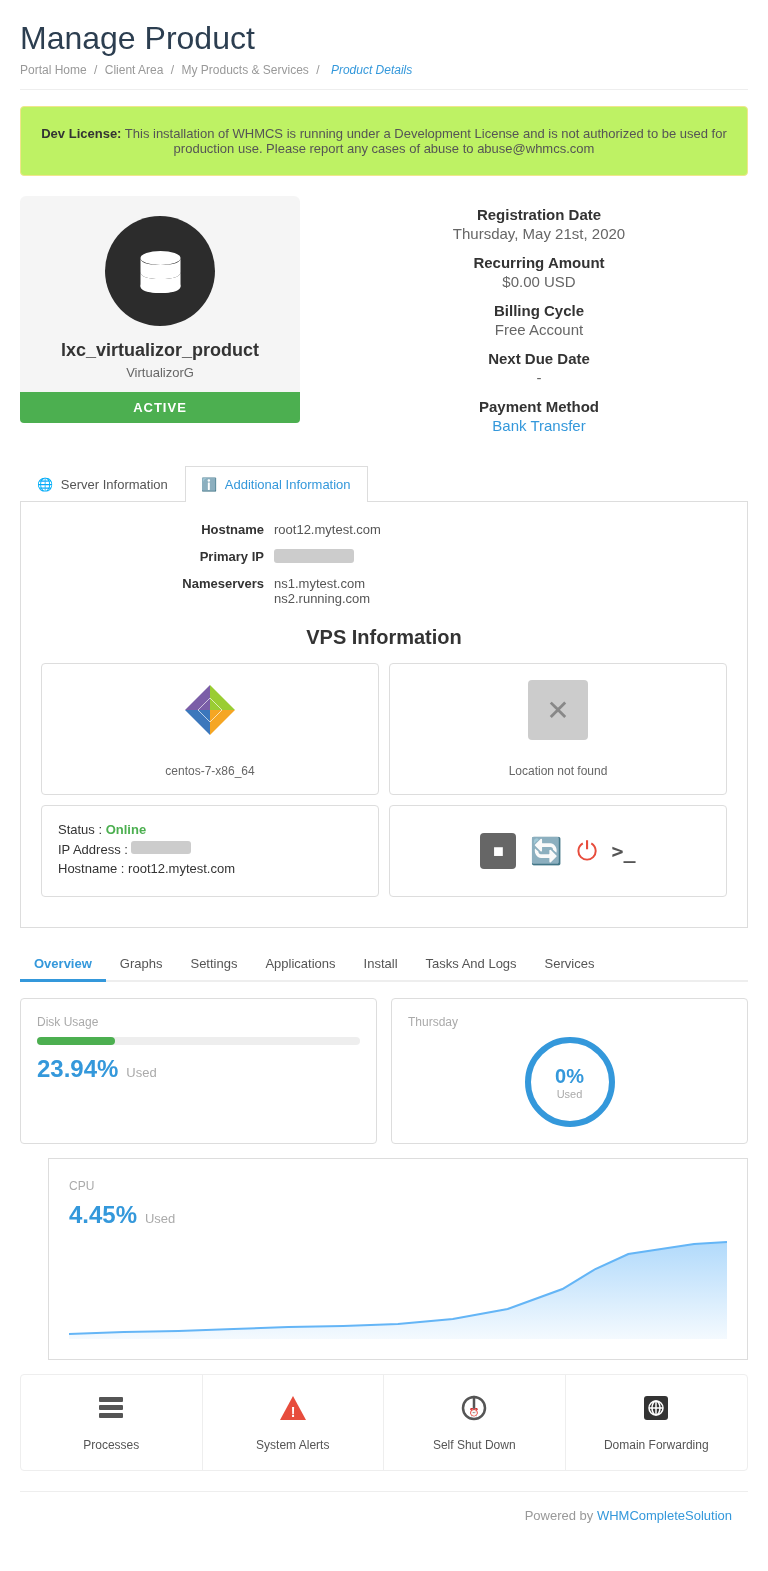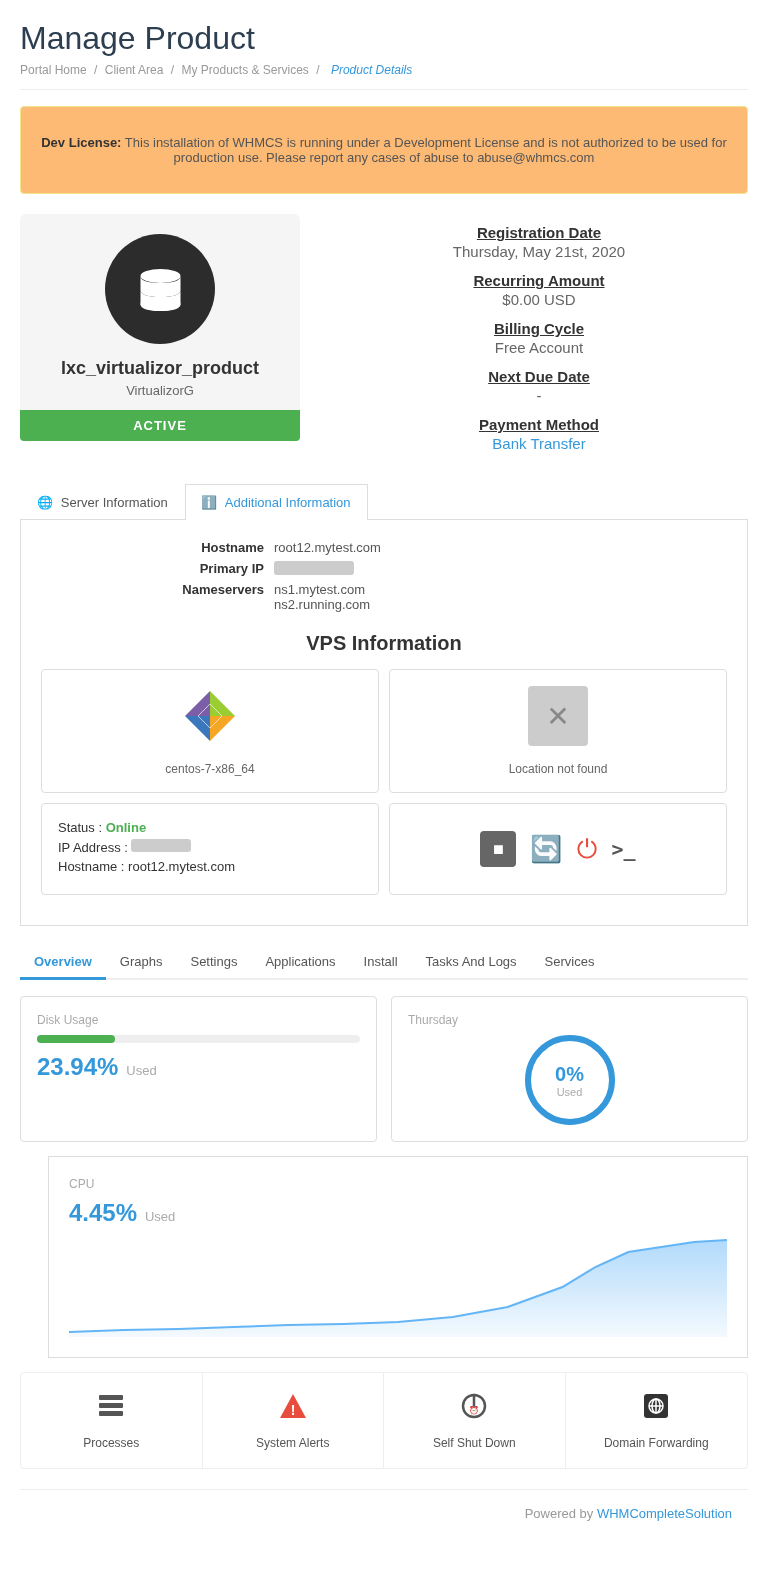--- a/index.html
+++ b/index.html
@@ -5,53 +5,53 @@
     * { box-sizing: border-box; margin: 0; padding: 0; }
     body { font-family: Arial, sans-serif; background: #fff; color: #333; font-size: 14px; }
     .container { max-width: 768px; margin: 0 auto; padding: 20px 20px; }
 
     .page-title { font-size: 32px; font-weight: 300; color: #2c3e50; margin-bottom: 6px; }
     .breadcrumb { font-size: 12px; color: #999; margin-bottom: 16px; border-bottom: 1px solid #eee; padding-bottom: 12px; }
     .breadcrumb a { color: #999; text-decoration: none; }
     .breadcrumb .active { color: #3498db; font-style: italic; }
     .breadcrumb span { margin: 0 4px; }
 
-    .alert-warning { background: #fdba74; border: 1px solid #f0e68c; padding: 28px 16px; border-radius: 4px; margin-bottom: 20px; font-size: 13px; text-align: center; color: #555; }
+    .alert-warning { background: #bef264; border: 1px solid #f0e68c; padding: 19px 16px; border-radius: 4px; margin-bottom: 20px; font-size: 13px; text-align: center; color: #555; }
     .alert-warning strong { color: #333; }
 
     .product-card { display: flex; gap: 30px; margin-bottom: 20px; align-items: flex-start; }
     .product-icon-box { background: #f5f5f5; border-radius: 6px; padding: 20px; text-align: center; width: 280px; flex-shrink: 0; }
     .product-icon-circle { background: #2c2c2c; border-radius: 50%; width: 110px; height: 110px; display: flex; align-items: center; justify-content: center; margin: 0 auto 14px; }
     .product-name { font-size: 18px; font-weight: bold; color: #333; margin-bottom: 4px; }
     .product-type { font-size: 13px; color: #666; margin-bottom: 0; }
     .product-status { background: #4caf50; color: white; text-align: center; padding: 8px; font-size: 13px; font-weight: bold; letter-spacing: 1px; border-radius: 0 0 4px 4px; margin-top: 12px; margin-left: -20px; margin-right: -20px; margin-bottom: -20px; }
 
     .product-info { flex: 1; padding-top: 10px; }
     .info-row { text-align: center; margin-bottom: 12px; }
-    .info-label { font-size: 15px; font-weight: bold; color: #333; margin-bottom: 2px; text-decoration: underline; }
+    .info-label { font-size: 15px; font-weight: bold; color: #333; margin-bottom: 2px; }
     .info-value { font-size: 15px; color: #666; }
     .info-value.blue { color: #3498db; }
 
     .tabs { display: flex; border-bottom: 1px solid #ddd; margin-bottom: 0; }
     .tab { padding: 10px 16px; cursor: pointer; font-size: 13px; color: #555; border: 1px solid transparent; border-bottom: none; margin-bottom: -1px; }
     .tab.active { color: #3498db; border-color: #ddd; border-bottom-color: #fff; background: #fff; }
     .tab .tab-icon { margin-right: 4px; }
 
     .server-info-panel { border: 1px solid #ddd; border-top: none; padding: 20px; margin-bottom: 20px; }
-    .server-info-table { display: flex; flex-direction: column; gap: 6px; max-width: 420px; margin: 0 auto; }
+    .server-info-table { display: flex; flex-direction: column; gap: 12px; max-width: 420px; margin: 0 auto; }
     .server-row { display: flex; gap: 10px; }
     .server-label { font-weight: bold; font-size: 13px; min-width: 90px; text-align: right; }
     .server-val { font-size: 13px; color: #555; }
     .server-val.blurred { color: #ccc; background: #ccc; border-radius: 3px; display: inline-block; min-width: 80px; height: 14px; }
 
     .vps-section-title { text-align: center; font-size: 20px; font-weight: bold; margin: 20px 0 14px; }
 
     .vps-grid { display: grid; grid-template-columns: 1fr 1fr; gap: 10px; margin-bottom: 10px; }
     .vps-card { border: 1px solid #ddd; border-radius: 4px; padding: 16px; text-align: center; display: flex; flex-direction: column; align-items: center; justify-content: center; min-height: 100px; }
-    .vps-card-label { font-size: 12px; color: #666; margin-top: 16px; }
+    .vps-card-label { font-size: 12px; color: #666; margin-top: 24px; }
 
     .vps-status-card { border: 1px solid #ddd; border-radius: 4px; padding: 16px; }
     .status-line { font-size: 13px; margin-bottom: 4px; }
     .status-online { color: #4caf50; font-weight: bold; }
 
     .vps-actions-card { border: 1px solid #ddd; border-radius: 4px; padding: 16px; display: flex; flex-wrap: wrap; gap: 14px; align-items: center; justify-content: center; }
     .action-btn { cursor: pointer; display: flex; align-items: center; justify-content: center; }
     .stop-btn { background: #666; color: white; width: 36px; height: 36px; border-radius: 4px; font-size: 18px; }
     .restart-btn { color: #3498db; font-size: 26px; }
     .power-btn { color: #e74c3c; font-size: 26px; }

